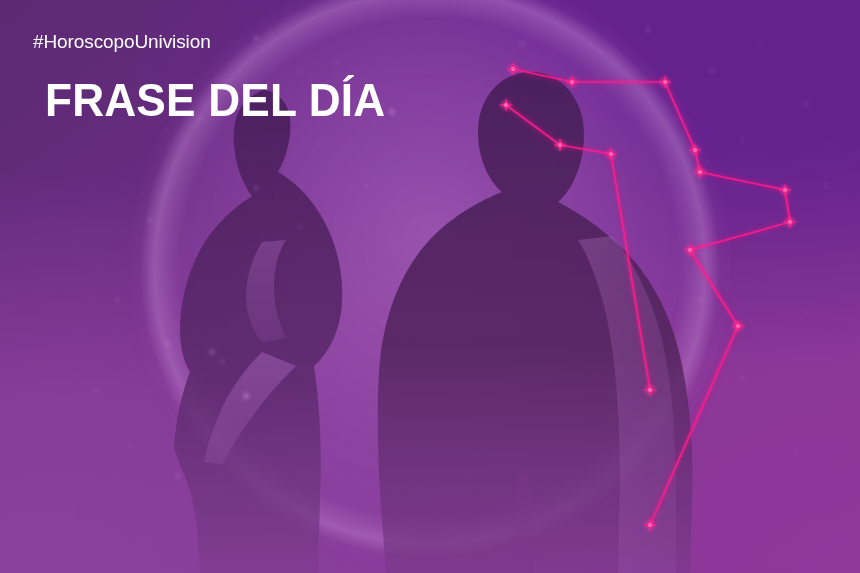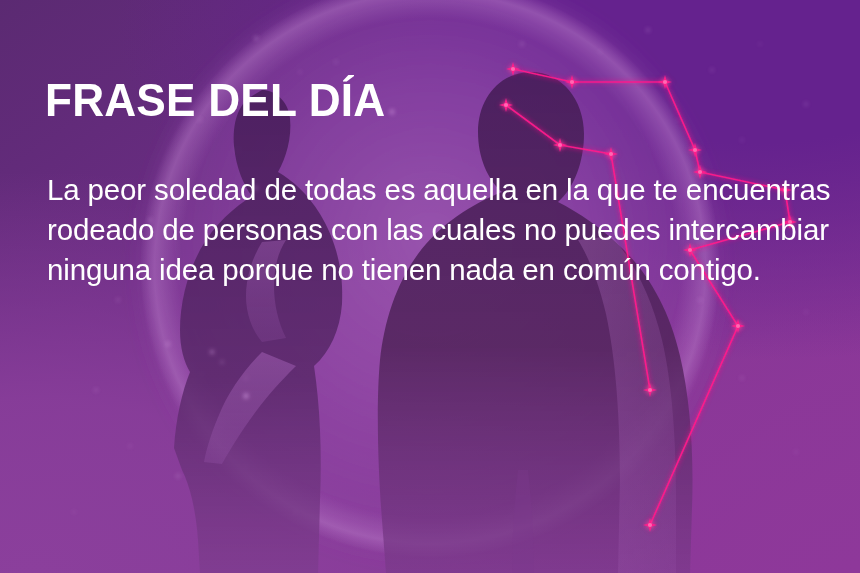--- a/index.html
+++ b/index.html
@@ -295,19 +295,19 @@
       <use href="#starSpark" x="506" y="105"></use>
       <use href="#starSpark" x="560" y="145"></use>
       <use href="#starSpark" x="611" y="154"></use>
       <use href="#starSpark" x="650" y="390"></use>
       <use href="#starSpark" x="738" y="326"></use>
       <use href="#starSpark" x="650" y="525"></use>
     </g>
   </svg>
 
   <div class="content">
+    <div class="hashtag">#HoroscopoUnivision</div>
 
     <div class="headline">FRASE DEL DÍA</div>
 
-    <div class="quote">La peor soledad de todas es aquella en la que te encuentras rodeado de personas con las cuales no puedes intercambiar ninguna idea porque no tienen nada en común contigo.</div>
   </div>
 
 </div>
 
 </body></html>

